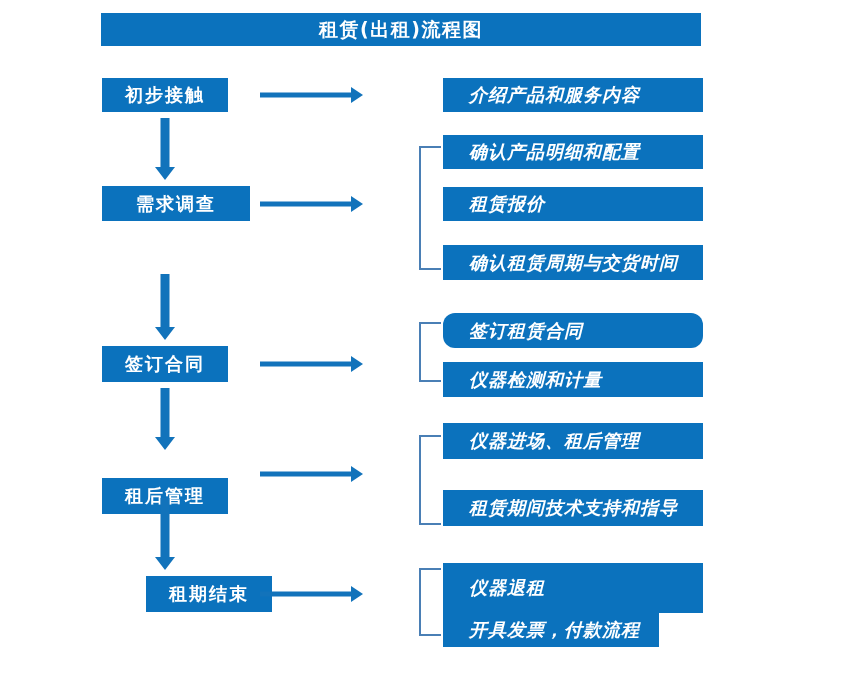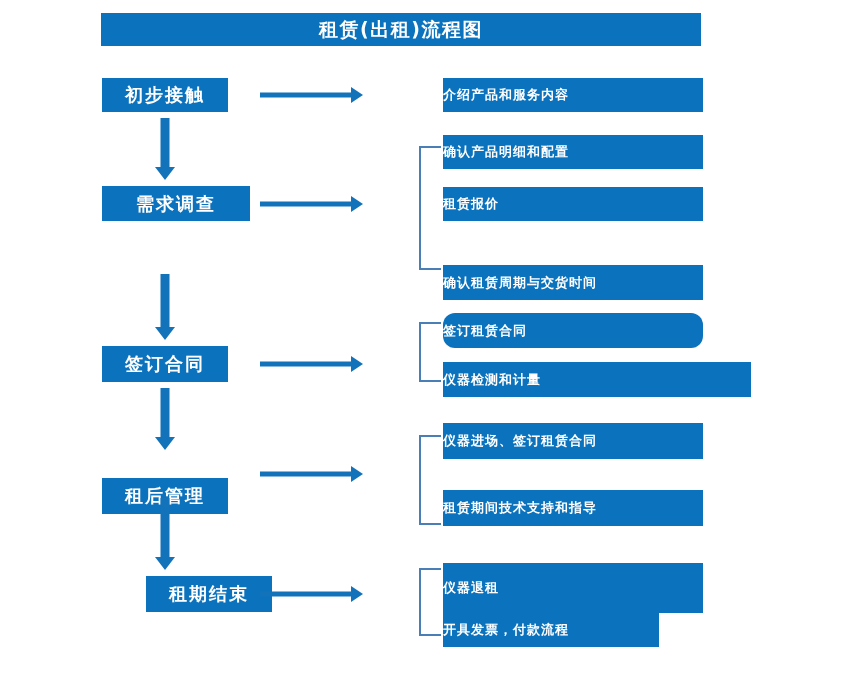--- a/index.html
+++ b/index.html
@@ -33,23 +33,24 @@
     font-size: 19px;
     letter-spacing: 1.5px;
   }
   .stage-box {
     justify-content: center;
     font-size: 18px;
     letter-spacing: 2px;
   }
   .detail-box {
     justify-content: flex-start;
-    padding-left: 0;
-    font-size: 13px;
+    padding-left: 26px;
+    font-size: 18px;
     letter-spacing: 1px;
+    font-style: italic;
   }
   
   .v-arrow {
     position: absolute;
   }
   .v-arrow .shaft {
     position: absolute;
     left: 50%;
     top: 0;
     transform: translateX(-50%);
@@ -169,27 +170,27 @@
   <div class="bracket" style="left:419px; top:435px; width:22px; height:90px;"></div>
 
   <div class="bracket" style="left:419px; top:568px; width:22px; height:68px;"></div>
 
   <div class="box detail-box" style="left:443px; top:78px; width:260px; height:34px;">介绍产品和服务内容</div>
 
   <div class="box detail-box" style="left:443px; top:135px; width:260px; height:34px;">确认产品明细和配置</div>
 
   <div class="box detail-box" style="left:443px; top:187px; width:260px; height:34px;">租赁报价</div>
 
-  <div class="box detail-box" style="left:443px; top:245px; width:260px; height:35px;margin-top:20px;">确认租赁周期与交货时间</div>
+  <div class="box detail-box" style="left:443px; top:245px; width:260px; height:35px;">确认租赁周期与交货时间</div>
 
   <div class="box detail-box" style="left:443px; top:313px; width:260px; height:35px;border-radius:12px;">签订租赁合同</div>
 
-  <div class="box detail-box" style="left:443px; top:362px; width:308px; height:35px;">仪器检测和计量</div>
+  <div class="box detail-box" style="left:443px; top:362px; width:260px; height:35px;">仪器检测和计量</div>
 
-  <div class="box detail-box" style="left:443px; top:423px; width:260px; height:36px;">仪器进场、签订租赁合同</div>
+  <div class="box detail-box" style="left:443px; top:423px; width:260px; height:36px;">仪器进场、租后管理</div>
 
   <div class="box detail-box" style="left:443px; top:490px; width:260px; height:36px;">租赁期间技术支持和指导</div>
 
   <div class="box detail-box" style="left:443px; top:563px; width:260px; height:50px;">仪器退租</div>
 
   <div class="box detail-box" style="left:443px; top:612px; width:216px; height:35px;">开具发票，付款流程</div>
 
 </div>
 
 </body></html>

